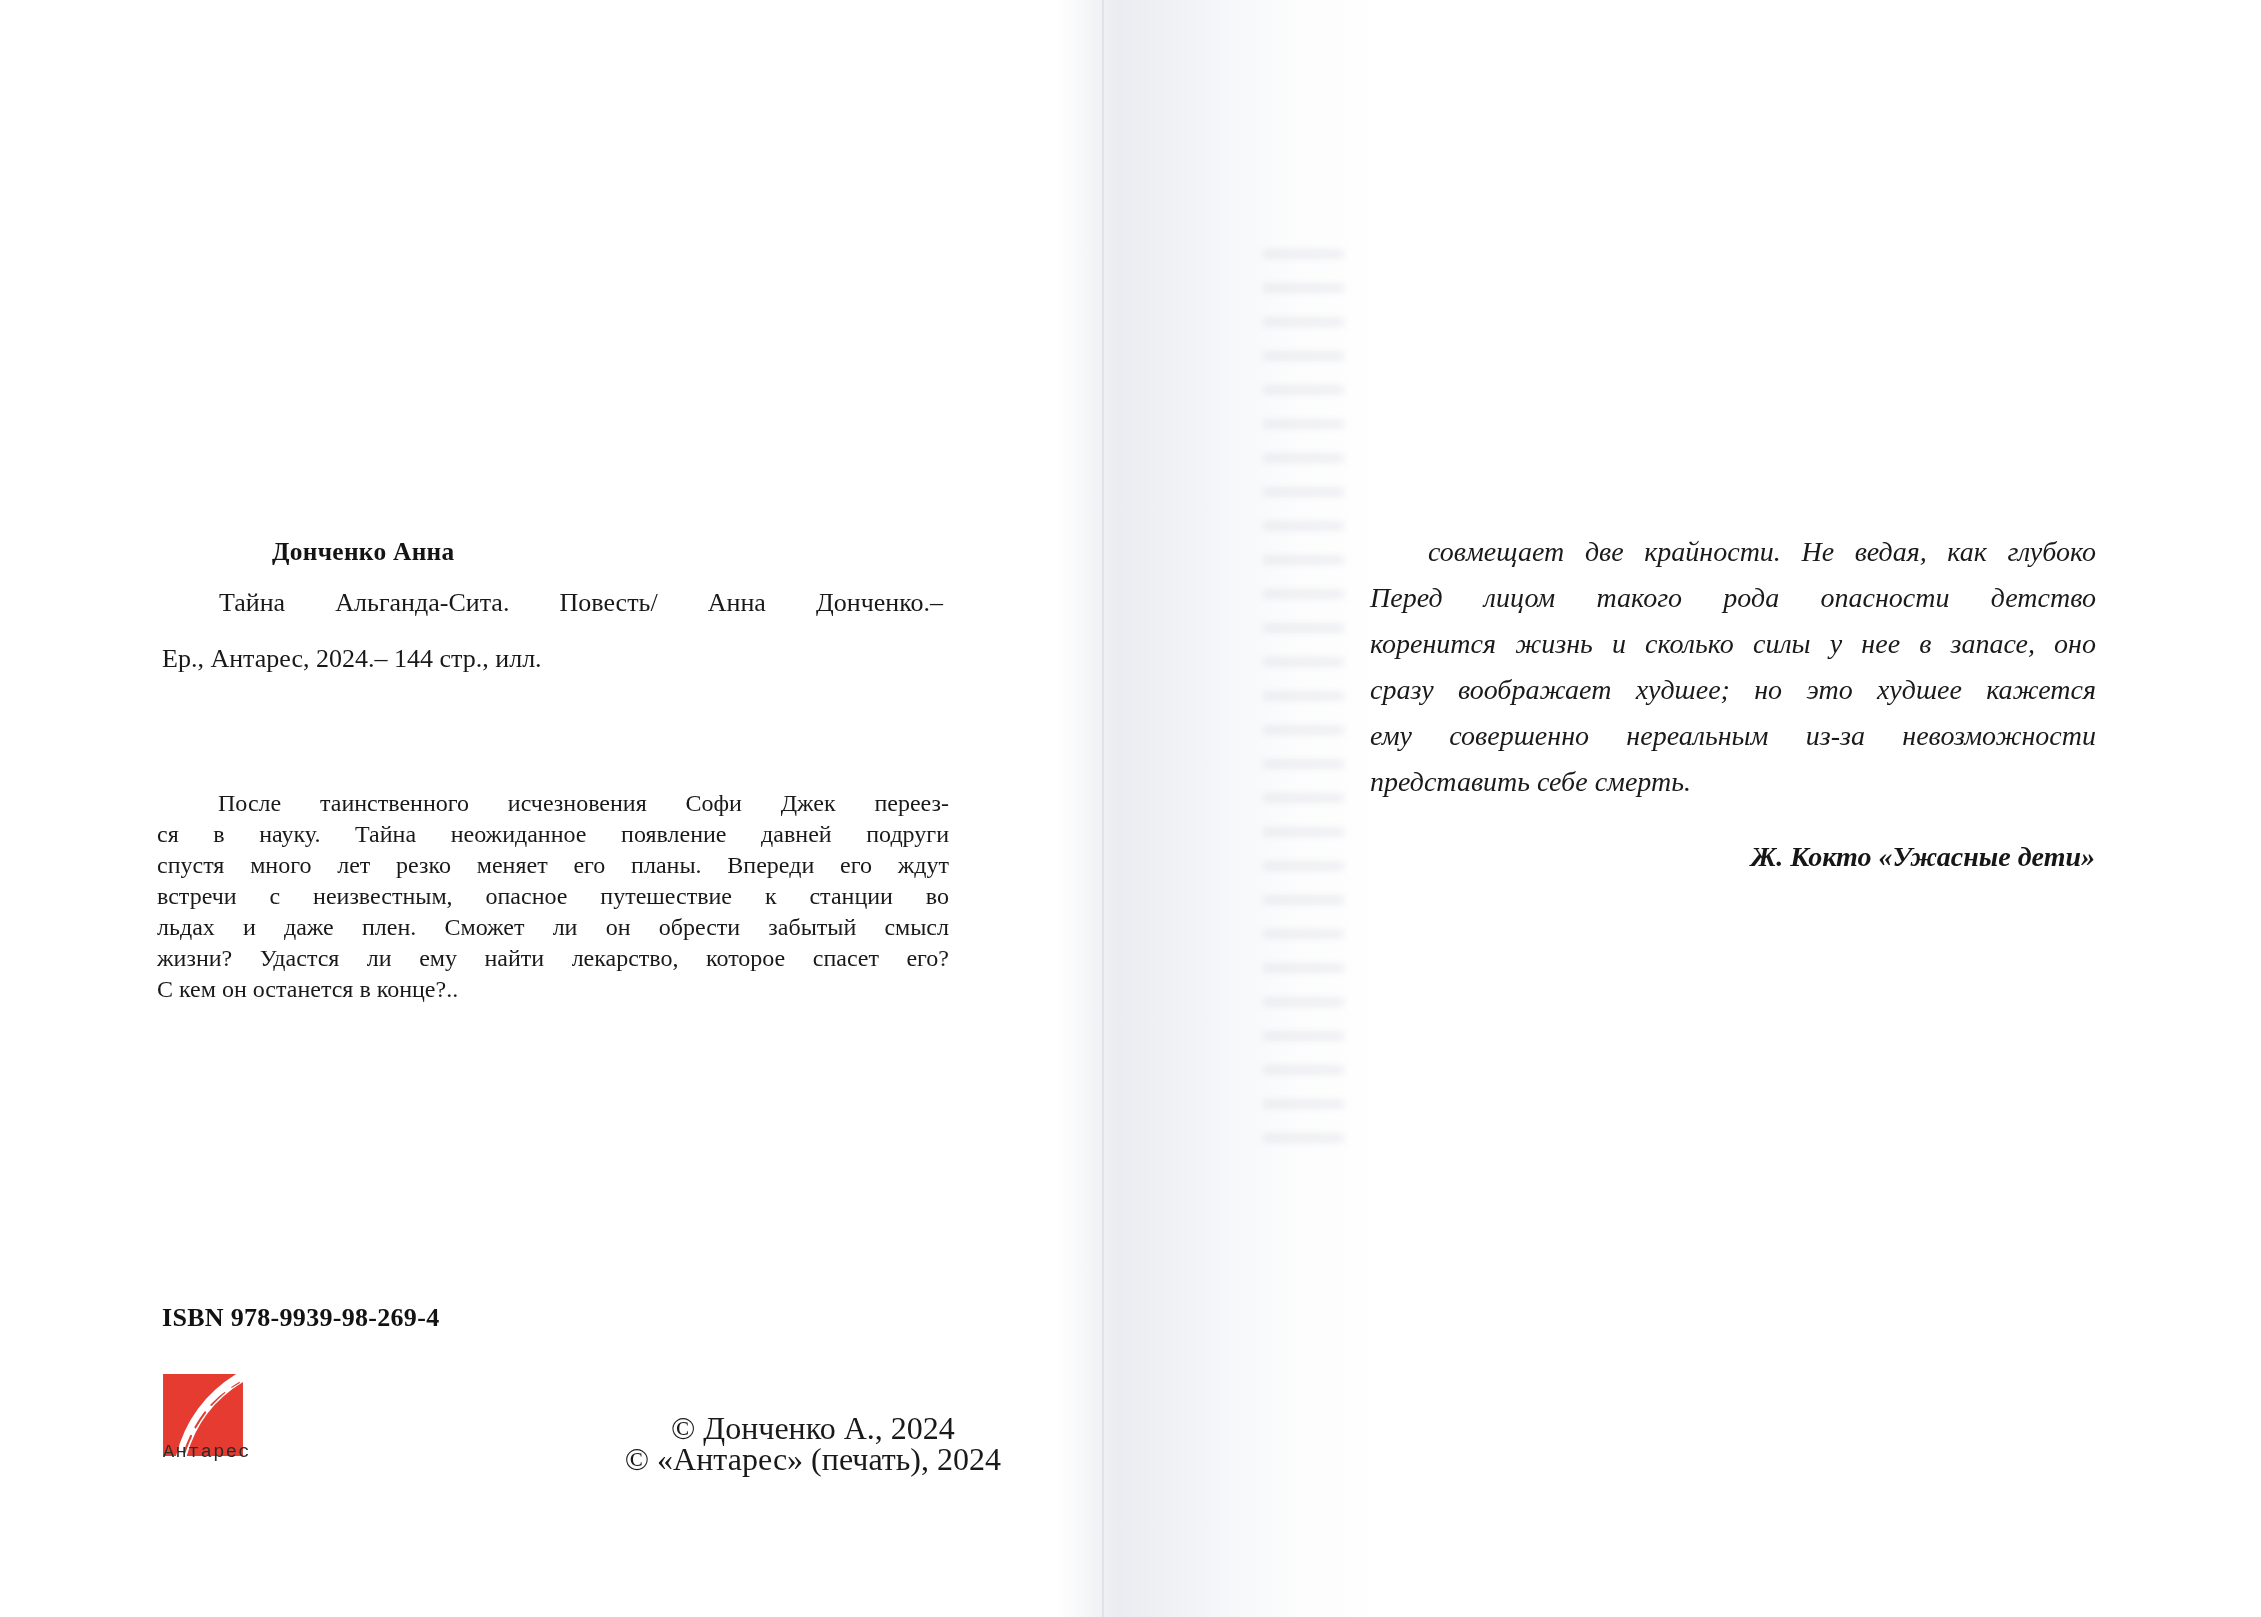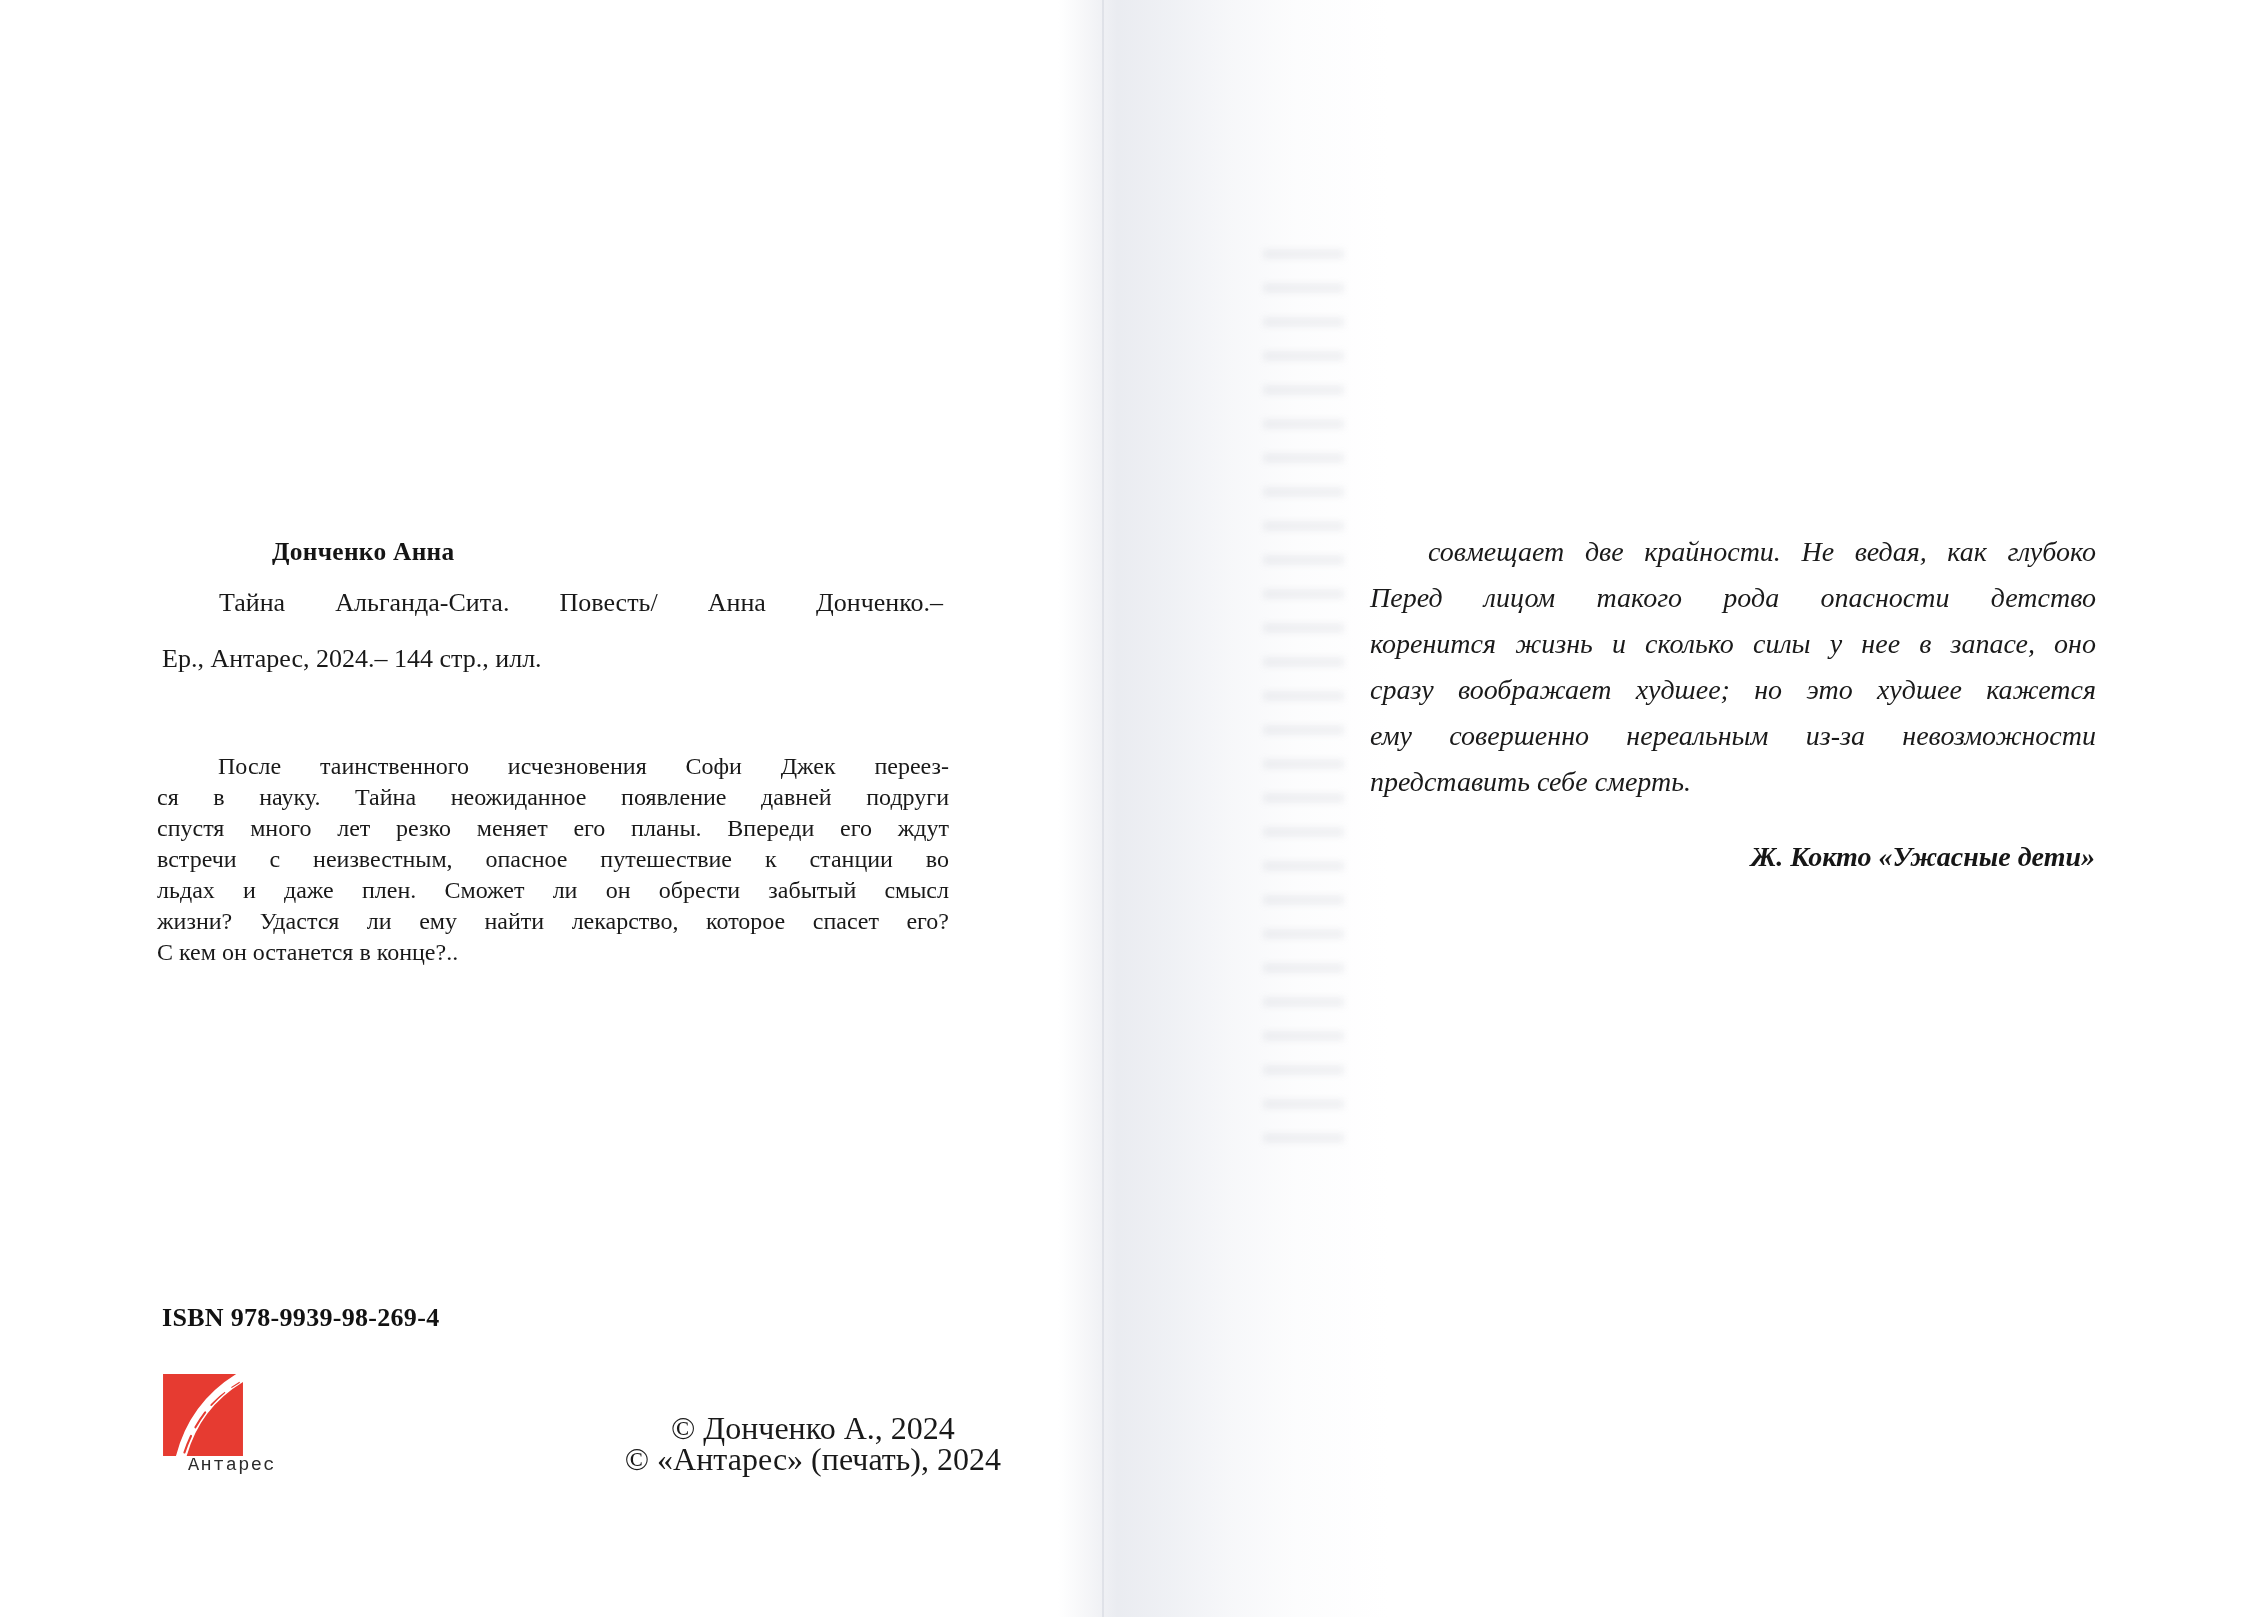--- a/index.html
+++ b/index.html
@@ -42,33 +42,33 @@
   
   .author{
     left:272px;top:537px;font-size:25.4px;font-weight:bold;color:#141414;
     letter-spacing:0.3px;
   }
   .biblio{
     left:162px;top:575px;width:781px;font-size:26px;line-height:56px;color:#191919;
   }
   .biblio .jline:first-child{text-indent:57px;}
   .annotation{
-    left:157px;top:751px;width:792px;font-size:24px;line-height:31px;color:#191919;
+    left:157px;top:788px;width:792px;font-size:24px;line-height:31px;color:#191919;
   }
   .annotation .jline:first-child{text-indent:61px;}
   .isbn{
     left:162px;top:1303px;font-size:26px;font-weight:bold;color:#121212;
     letter-spacing:0.3px;
   }
   .logo{left:163px;top:1374px;width:80px;height:103px;}
   .logo svg{display:block;}
   .logo-caption{
-    position:absolute;left:0px;top:81px;width:81px;
+    position:absolute;left:0px;top:68px;width:81px;
     font-family:"Liberation Mono", monospace;
-    font-size:18.6px;letter-spacing:1.4px;color:#2b2b2b;white-space:nowrap;margin-left:25px;
+    font-size:18.6px;letter-spacing:1.4px;color:#2b2b2b;white-space:nowrap;
   }
   .copyright{
     right:1260px;top:1413px;text-align:center;
     font-size:32px;line-height:31px;color:#191919;white-space:nowrap;
   }
   
   .epigraph{
     left:1370px;top:529px;width:726px;
     font-size:28px;line-height:46px;font-style:italic;color:#1a1a1a;
   }

